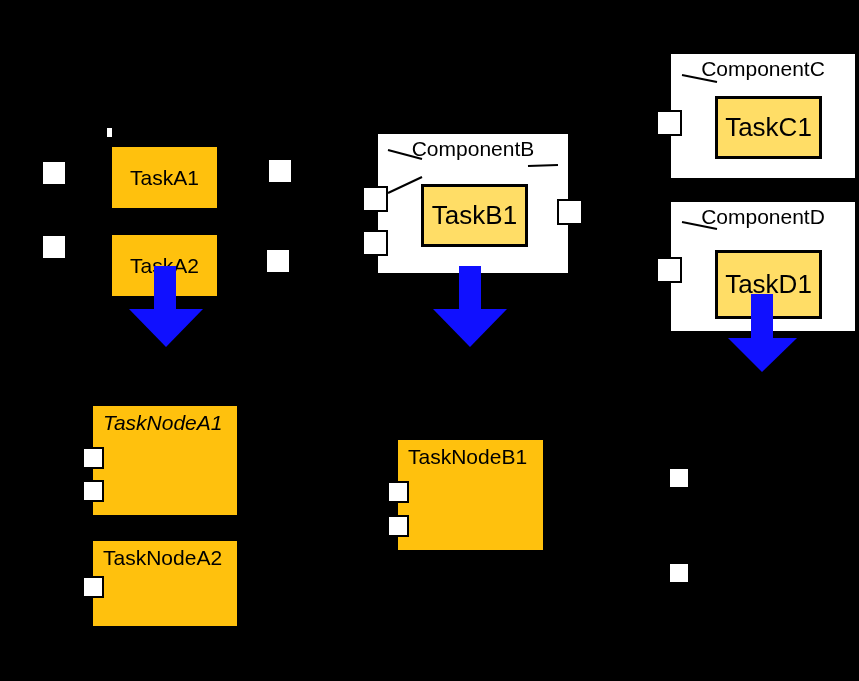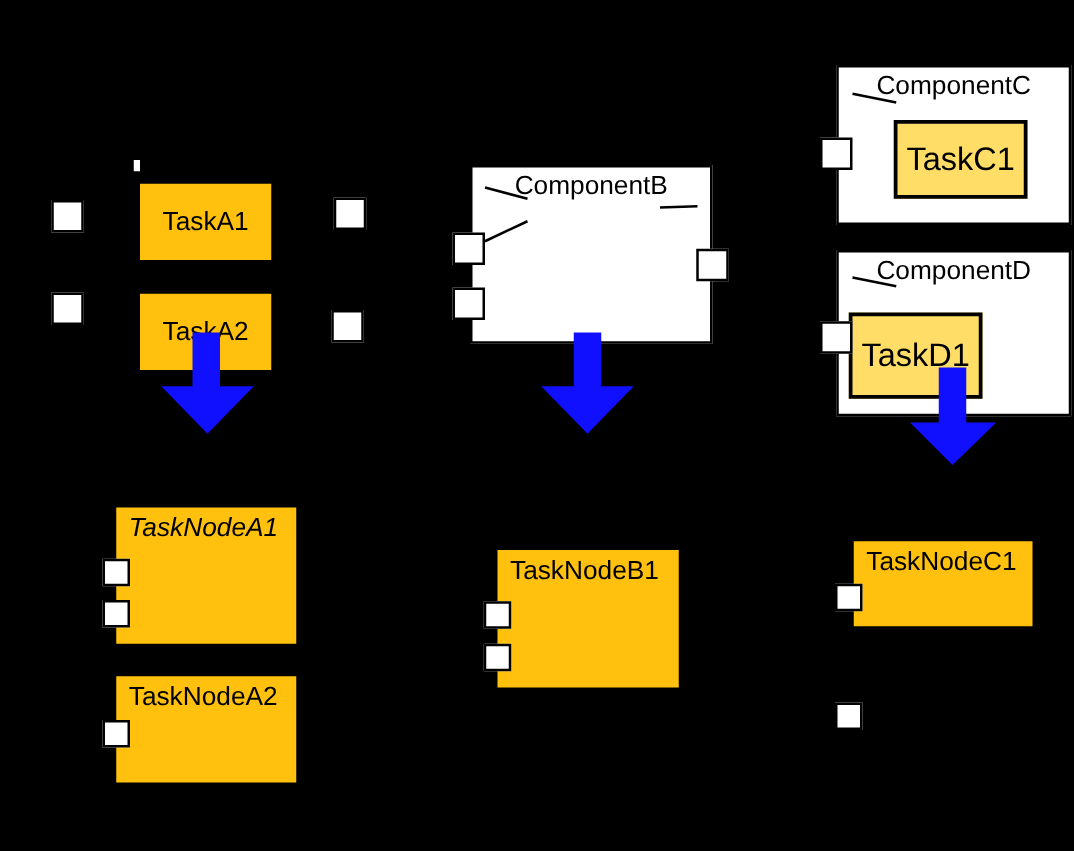--- a/index.html
+++ b/index.html
@@ -57,27 +57,27 @@
   <div class="abs component" style="left:669px;top:4px;width:188px;height:128px;">
     <div class="comp-title">ComponentC</div>
   </div>
   <div class="abs component" style="left:669px;top:152px;width:188px;height:133px;">
     <div class="comp-title">ComponentD</div>
   </div>
 
   <div class="abs task" style="left:112px;top:99px;width:105px;height:61px;">TaskA1</div>
   <div class="abs task" style="left:112px;top:187px;width:105px;height:61px;">TaskA2</div>
 
+  <div class="abs ctask" style="left:421px;top:136px;width:107px;height:63px;">TaskB1</div>
   <div class="abs ctask" style="left:715px;top:48px;width:107px;height:63px;">TaskC1</div>
-  <div class="abs ctask" style="left:679px;top:202px;width:107px;height:69px;text-align:center;">TaskD1</div>
+  <div class="abs ctask" style="left:715px;top:202px;width:107px;height:69px;text-align:center;">TaskD1</div>
 
   <div class="abs node" style="left:93px;top:358px;width:144px;height:109px;font-style:italic;">TaskNodeA1</div>
   <div class="abs node" style="left:93px;top:493px;width:144px;height:85px;">TaskNodeA2</div>
   <div class="abs node" style="left:398px;top:392px;width:145px;height:110px;">TaskNodeB1</div>
-  <div class="abs node" style="left:683px;top:385px;width:143px;height:68px;">TaskNodeC1</div>
 
   <svg class="overlay" width="859" height="681" viewBox="0 0 859 681">
 
     <line x1="388" y1="150" x2="422" y2="159"></line>
     <line x1="388" y1="193" x2="422" y2="177"></line>
     <line x1="528" y1="166" x2="558" y2="165"></line>
 
     <line x1="682" y1="75" x2="717" y2="82"></line>
     <line x1="682" y1="222" x2="717" y2="229"></line>
 

